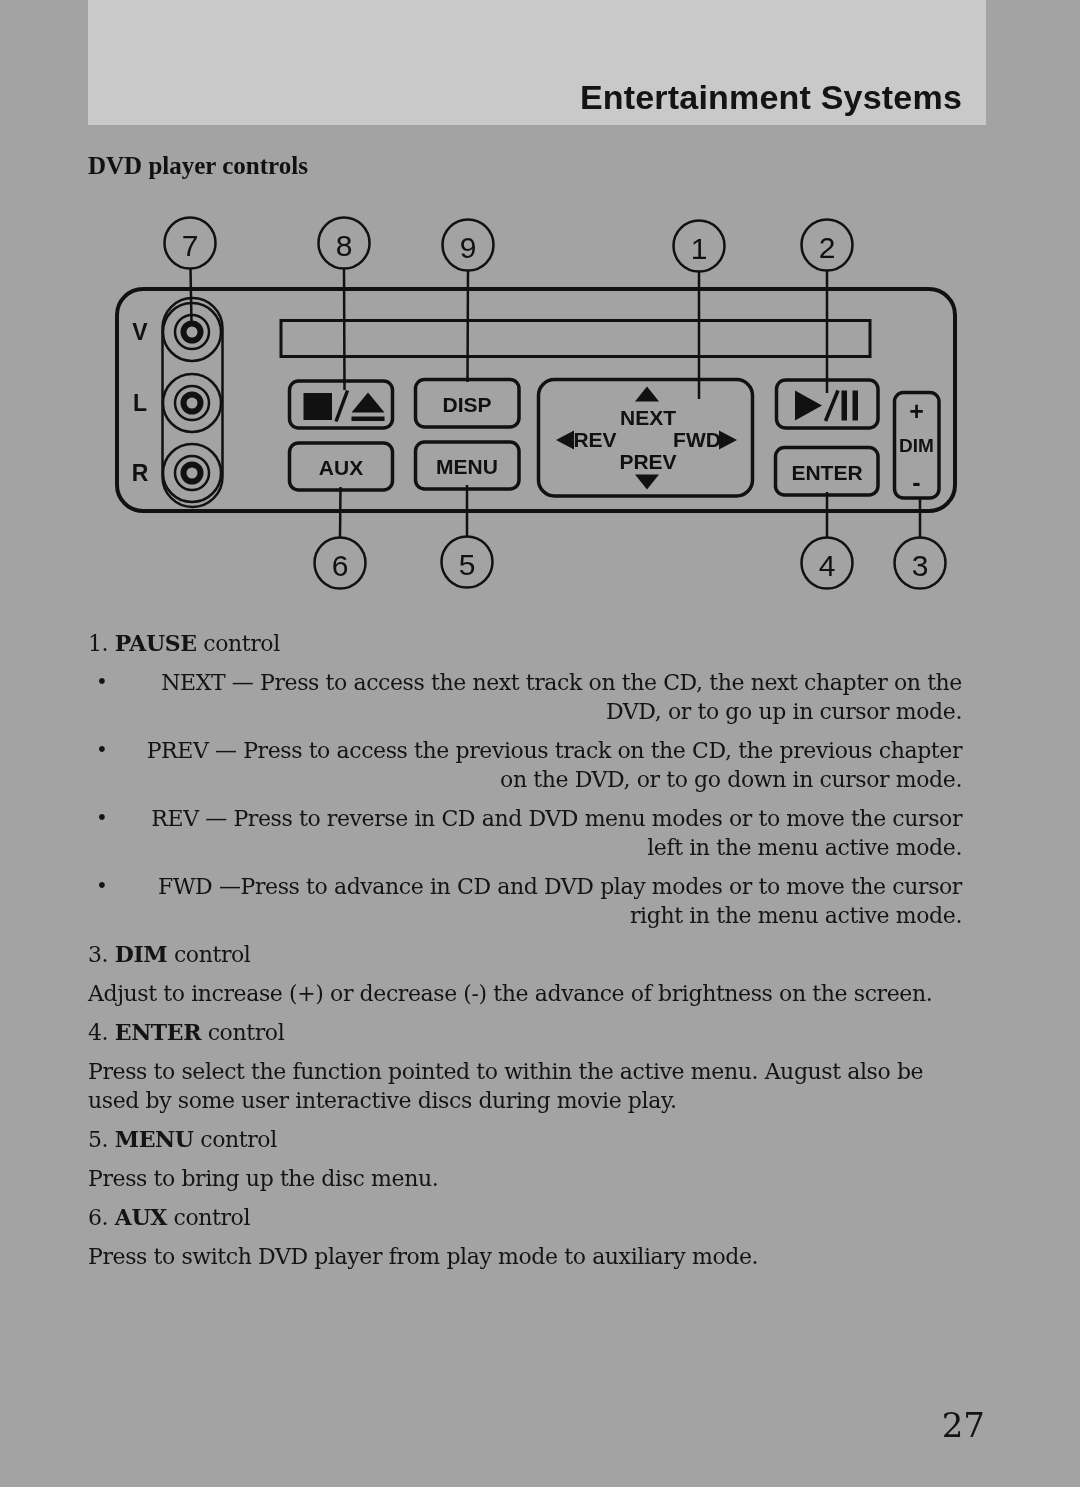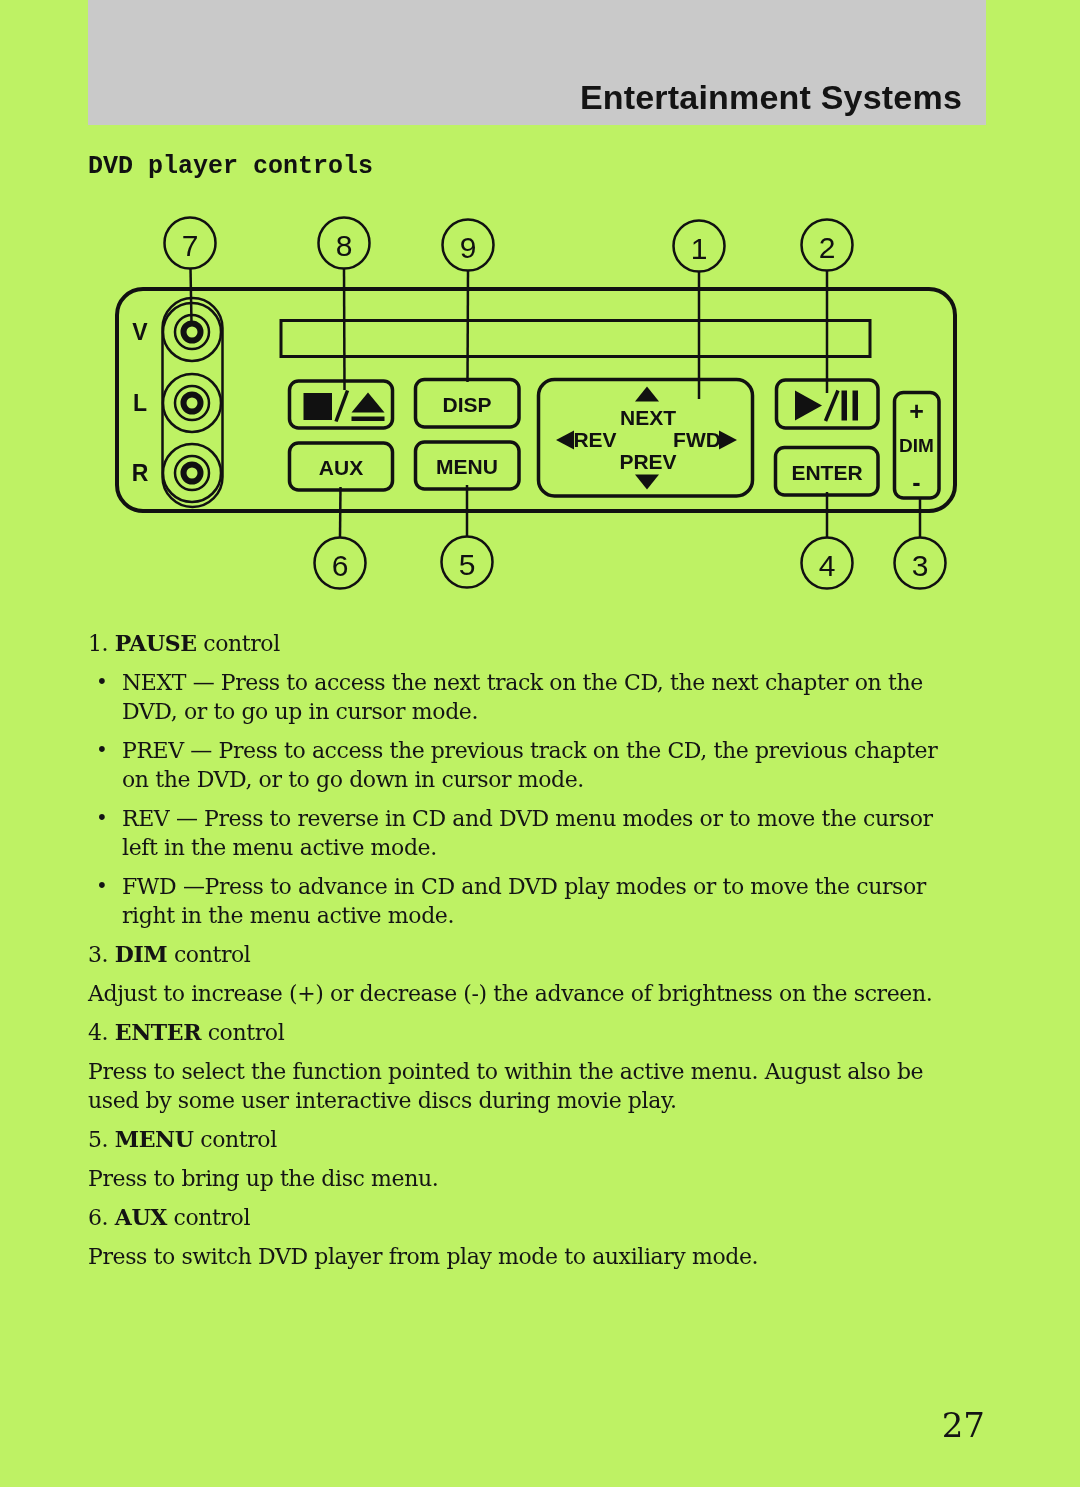--- a/index.html
+++ b/index.html
@@ -1,32 +1,32 @@
 <!DOCTYPE html>
 <html><head>
 <meta charset="utf-8">
 <style>
   html,body { margin:0; padding:0; background:#ffffff; }
   .page {
-    position:relative; width:1080px; height:1487px; background:#bef264;
+    position:relative; width:1080px; height:1487px; background:#a3a3a3;
     overflow:hidden; color:#111;
   }
   .band {
     position:absolute; left:88px; top:0; width:898px; height:125px;
     background:#c9c9c9; box-sizing:border-box;
     display:flex; align-items:flex-end; justify-content:flex-end;
     padding:0 24px 11px 0;
   }
   .band-title {
     font-family:"Liberation Sans", sans-serif; font-weight:bold;
     font-size:34px; color:#141414; letter-spacing:0.2px; line-height:1;
   }
   .section-title {
     position:absolute; left:88px; top:152px; margin:0;
-    font-family:Liberation Mono, monospace; font-weight:bold;
+    font-family:Liberation Serif, serif; font-weight:bold;
     font-size:25px; color:#111; letter-spacing:0px;
   }
   svg.diagram { position:absolute; left:0; top:210px; }
   svg.diagram .stroke { fill:none; stroke:#111; }
   svg.diagram text {
     font-family:"Liberation Sans", sans-serif; fill:#111;
     text-anchor:middle;
   }
   svg.diagram text.btn-label { font-weight:bold; font-size:21px; }
   svg.diagram text.dpad-label { font-weight:bold; font-size:21px; }
@@ -39,21 +39,21 @@
     font-family:"DejaVu Serif", serif; font-size:22px; line-height:29px;
     letter-spacing:-0.4px; color:#141414;
   }
   .content p { margin:10px 0 0 0; }
   .content .item-heading strong { font-weight:bold; }
   .content .bullet { margin:10px 0 0 0; display:flex; }
   .content .bullet .dot {
     flex:0 0 34px; width:34px; box-sizing:border-box; padding-left:8px;
     font-size:20px;
   }
-  .content .bullet .btxt { flex:1; }
+  .content .bullet .btxt { flex:1;text-align:right; }
   .pageno {
     position:absolute; top:1405px; right:95px;
     font-family:"DejaVu Serif", serif; font-size:34px; color:#141414;
   }
 </style>
 </head>
 <body>
 
 <div class="page">
 

